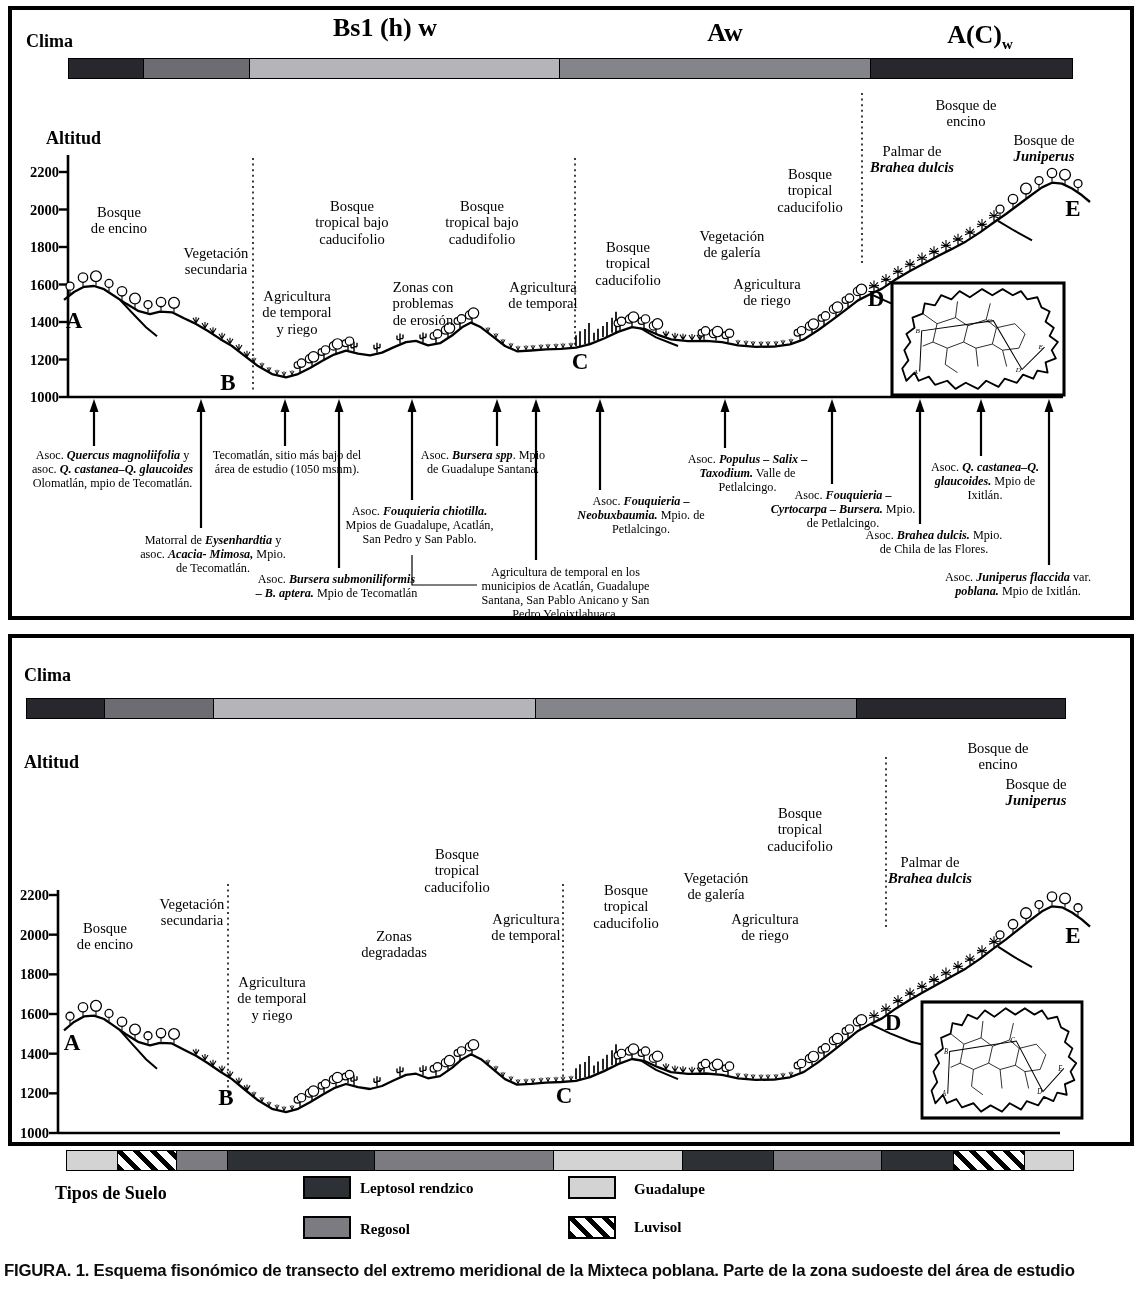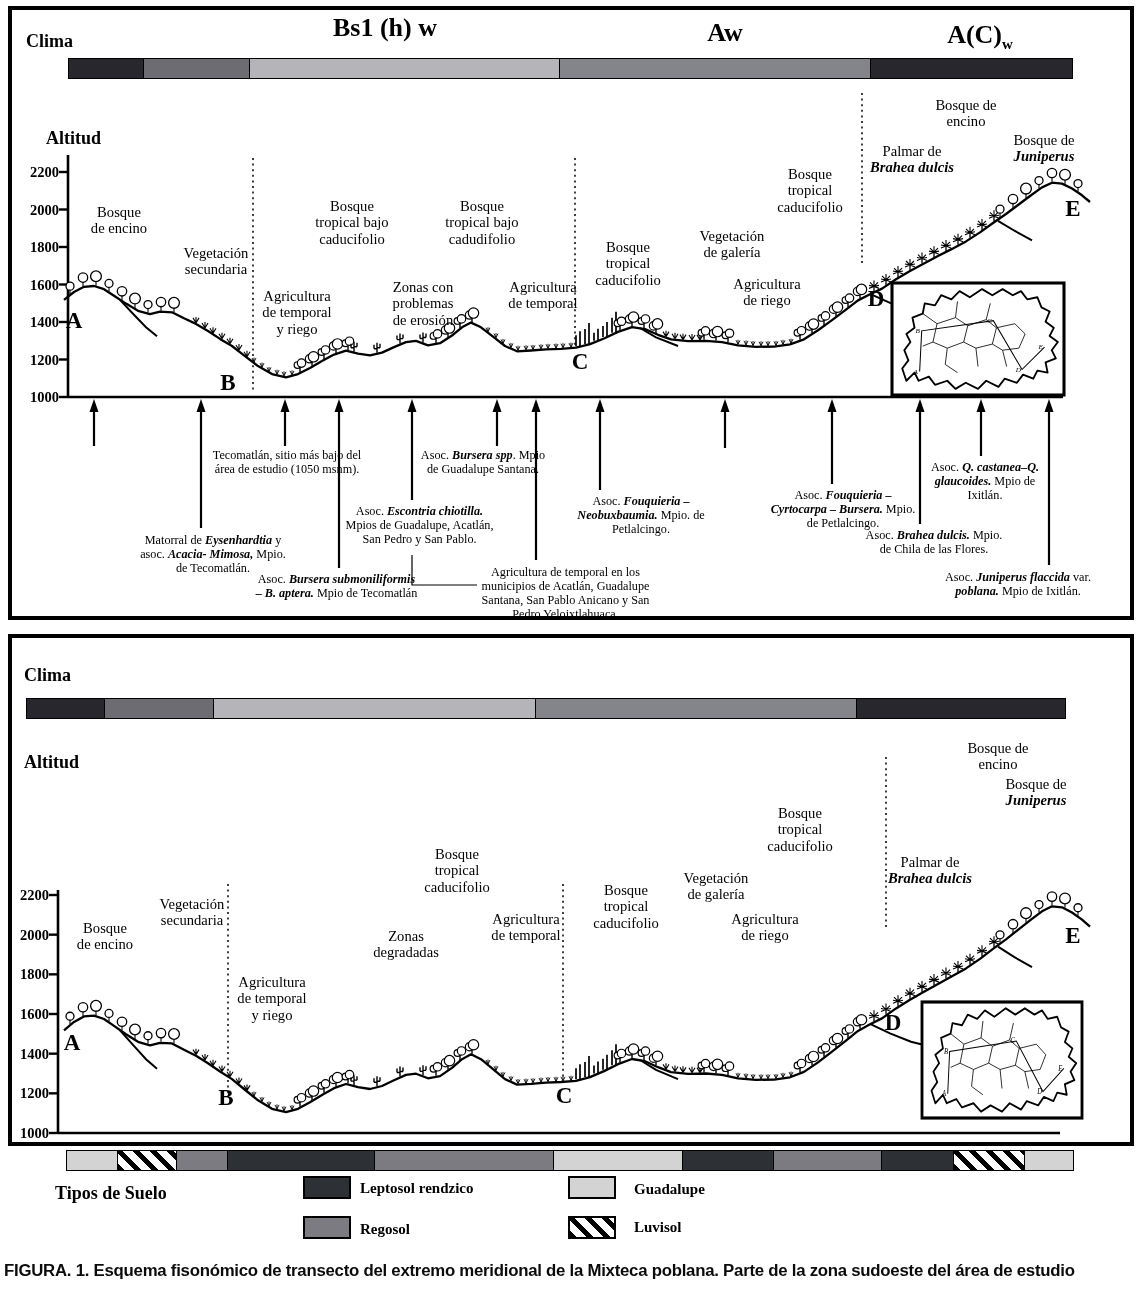--- a/index.html
+++ b/index.html
@@ -640,34 +640,36 @@
       <div class="tick-label" style="left: 5px; top: 1133px;">1000</div>
       <div class="pt-letter" style="left: 72px; top: 1030px;">A</div>
       <div class="pt-letter" style="left: 226px; top: 1085px;">B</div>
       <div class="pt-letter" style="left: 564px; top: 1083px;">C</div>
       <div class="pt-letter" style="left: 893px; top: 1010px;">D</div>
       <div class="pt-letter" style="left: 1073px; top: 923px;">E</div>
       <div class="veg-label" style="left: 105px; top: 920px;">Bosque<br>de encino</div>
       <div class="veg-label" style="left: 192px; top: 896px;">Vegetación<br>secundaria</div>
       <div class="veg-label" style="left: 272px; top: 974px;">Agricultura<br>de temporal<br>y riego</div>
       <div class="veg-label" style="left: 457px; top: 846px;">Bosque<br>tropical<br>caducifolio</div>
-      <div class="veg-label" style="left: 406px; top: 928px;">Zonas<br>degradadas</div>
+      <div class="veg-label" style="left: 394px; top: 928px;">Zonas<br>degradadas</div>
       <div class="veg-label" style="left: 526px; top: 911px;">Agricultura<br>de temporal</div>
       <div class="veg-label" style="left: 626px; top: 882px;">Bosque<br>tropical<br>caducifolio</div>
       <div class="veg-label" style="left: 716px; top: 870px;">Vegetación<br>de galería</div>
       <div class="veg-label" style="left: 765px; top: 911px;">Agricultura<br>de riego</div>
       <div class="veg-label" style="left: 800px; top: 805px;">Bosque<br>tropical<br>caducifolio</div>
       <div class="veg-label" style="left: 930px; top: 854px;">Palmar de<br><b><i>Brahea dulcis</i></b></div>
       <div class="veg-label" style="left: 998px; top: 740px;">Bosque de<br>encino</div>
       <div class="veg-label" style="left: 1036px; top: 776px;">Bosque de<br><b><i>Juniperus</i></b></div>
+      <div class="annotation" style="left: 30px; top: 448px; width: 165px;">Asoc. <b><i>Quercus magnoliifolia</i></b> y asoc. <b><i>Q. castanea–Q. glaucoides</i></b> Olomatlán, mpio de Tecomatlán.</div>
       <div class="annotation" style="left: 212px; top: 448px; width: 150px;">Tecomatlán, sitio más bajo del área de estudio (1050 msnm).</div>
       <div class="annotation" style="left: 133px; top: 533px; width: 160px;">Matorral de <b><i>Eysenhardtia</i></b> y asoc. <b><i>Acacia- Mimosa,</i></b> Mpio. de Tecomatlán.</div>
       <div class="annotation" style="left: 254px; top: 572px; width: 165px;">Asoc. <b><i>Bursera submoniliformis – B. aptera.</i></b> Mpio de Tecomatlán</div>
-      <div class="annotation" style="left: 342px; top: 504px; width: 155px;">Asoc. <b><i>Escontria chiotilla.</i></b> Mpios de Guadalupe, Acatlán, San Pedro y San Pablo.</div>
+      <div class="annotation" style="left: 342px; top: 504px; width: 155px;">Asoc. <b><i>Fouquieria chiotilla.</i></b> Mpios de Guadalupe, Acatlán, San Pedro y San Pablo.</div>
       <div class="annotation" style="left: 418px; top: 448px; width: 130px;">Asoc. <b><i>Bursera spp</i></b>. Mpio de Guadalupe Santana.</div>
       <div class="annotation" style="left: 473px; top: 565px; width: 185px;">Agricultura de temporal en los municipios de Acatlán, Guadalupe Santana,  San Pablo Anicano y San Pedro Yeloixtlahuaca.</div>
       <div class="annotation" style="left: 571px; top: 494px; width: 140px;">Asoc. <b><i>Fouquieria – Neobuxbaumia.</i></b> Mpio.  de Petlalcingo.</div>
+      <div class="annotation" style="left: 670px; top: 452px; width: 155px;">Asoc. <b><i>Populus – Salix – Taxodium.</i></b>  Valle de Petlalcingo.</div>
       <div class="annotation" style="left: 768px; top: 488px; width: 150px;">Asoc. <b><i>Fouquieria – Cyrtocarpa – Bursera.</i></b> Mpio. de Petlalcingo.</div>
       <div class="annotation" style="left: 864px; top: 528px; width: 140px;">Asoc. <b><i>Brahea dulcis.</i></b> Mpio. de Chila de las Flores.</div>
       <div class="annotation" style="left: 925px; top: 460px; width: 120px;">Asoc.  <b><i>Q. castanea–Q. glaucoides.</i></b> Mpio de Ixitlán.</div>
       <div class="annotation" style="left: 938px; top: 570px; width: 160px;">Asoc. <b><i>Juniperus flaccida</i></b> var. <b><i>poblana.</i></b> Mpio de Ixitlán.</div>
     </div>
 </div>
 
 </body></html>

